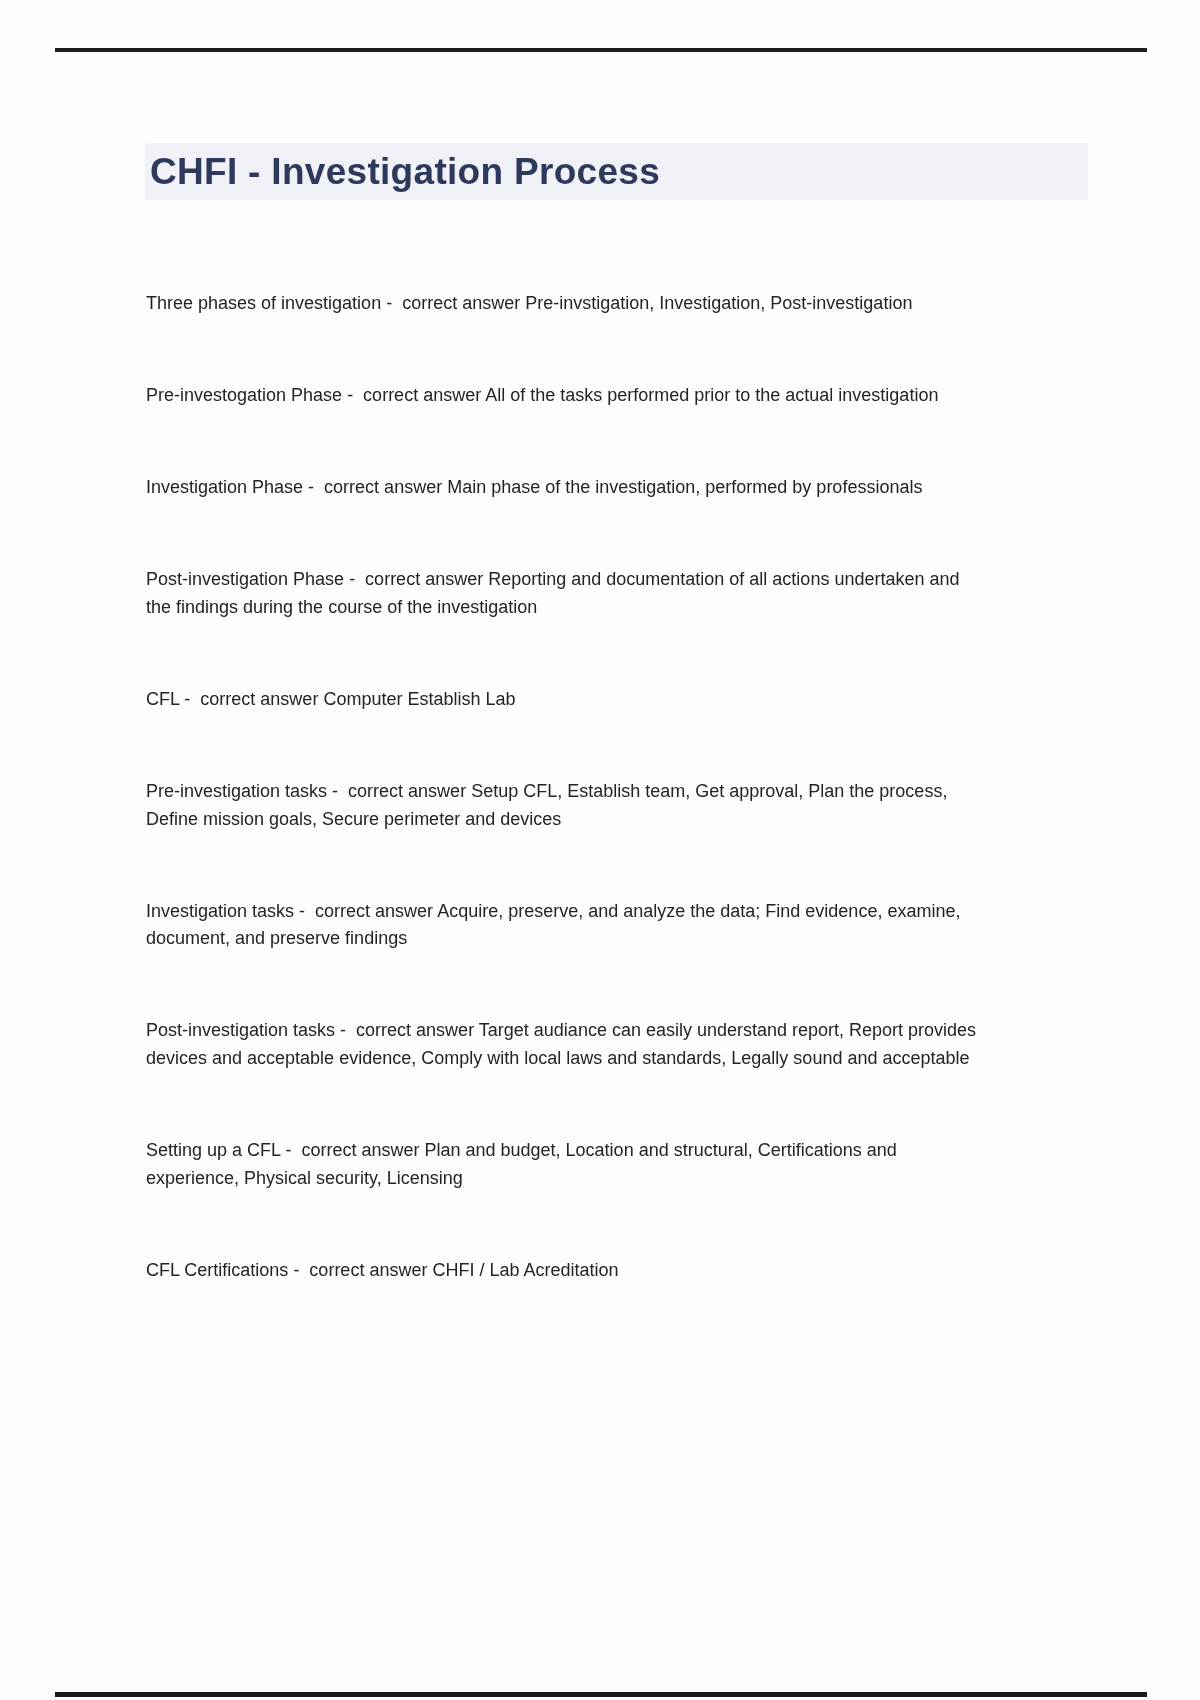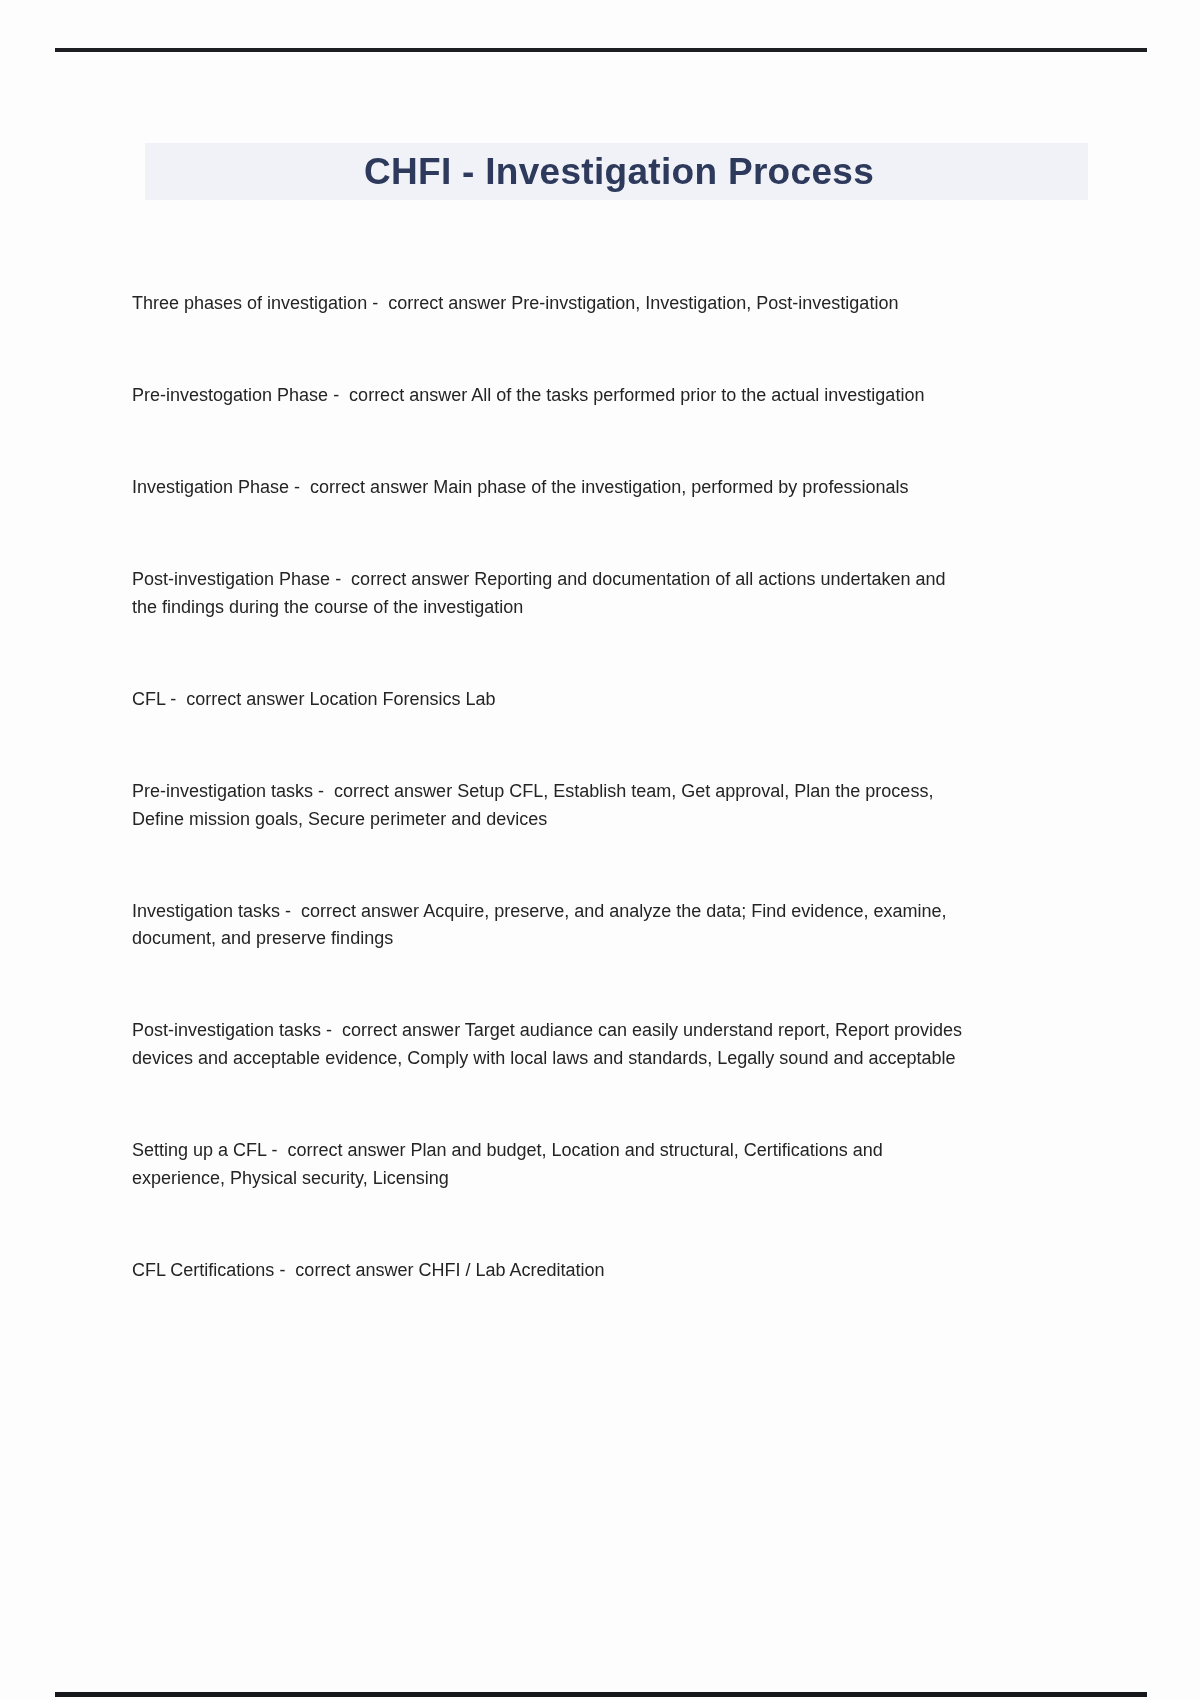--- a/index.html
+++ b/index.html
@@ -26,36 +26,35 @@
   .rule-bottom { top: 1692px; height: 5px; background: #17181c; }
 
   .title-bar {
     position: absolute;
     left: 145px;
     top: 143px;
     width: 943px;
     height: 57px;
     background: #f1f2f7;
     margin: 0;
-    text-align: center;
   }
   .title-text {
     display: block;
     line-height: 57px;
     padding-left: 5px;
     font-size: 37px;
     font-weight: bold;
     color: #2e3a5c;
     letter-spacing: 0.3px;
     white-space: nowrap;
   }
 
   .cards {
     position: absolute;
-    left: 132px;
+    left: 146px;
     top: 290px;
     width: 942px;
   }
   .card {
     margin: 0 0 64.5px 0;
     font-size: 18px;
     line-height: 27.6px;
     color: #242424;
     white-space: pre-wrap;
   }
@@ -75,21 +74,21 @@
 
     <p class="card"><span>Three phases of investigation</span><span> -  correct answer </span><span>Pre-invstigation, Investigation, Post-investigation</span></p>
 
     <p class="card"><span>Pre-investogation Phase</span><span> -  correct answer </span><span>All of the tasks performed prior to the actual investigation</span></p>
 
     <p class="card"><span>Investigation Phase</span><span> -  correct answer </span><span>Main phase of the investigation, performed by professionals</span></p>
 
     <p class="card"><span>Post-investigation Phase</span><span> -  correct answer </span><span>Reporting and documentation of all actions undertaken and
 the findings during the course of the investigation</span></p>
 
-    <p class="card"><span>CFL</span><span> -  correct answer </span><span>Location Forensics Lab</span></p>
+    <p class="card"><span>CFL</span><span> -  correct answer </span><span>Computer Establish Lab</span></p>
 
     <p class="card"><span>Pre-investigation tasks</span><span> -  correct answer </span><span>Setup CFL, Establish team, Get approval, Plan the process,
 Define mission goals, Secure perimeter and devices</span></p>
 
     <p class="card"><span>Investigation tasks</span><span> -  correct answer </span><span>Acquire, preserve, and analyze the data; Find evidence, examine,
 document, and preserve findings</span></p>
 
     <p class="card"><span>Post-investigation tasks</span><span> -  correct answer </span><span>Target audiance can easily understand report, Report provides
 devices and acceptable evidence, Comply with local laws and standards, Legally sound and acceptable</span></p>
 

